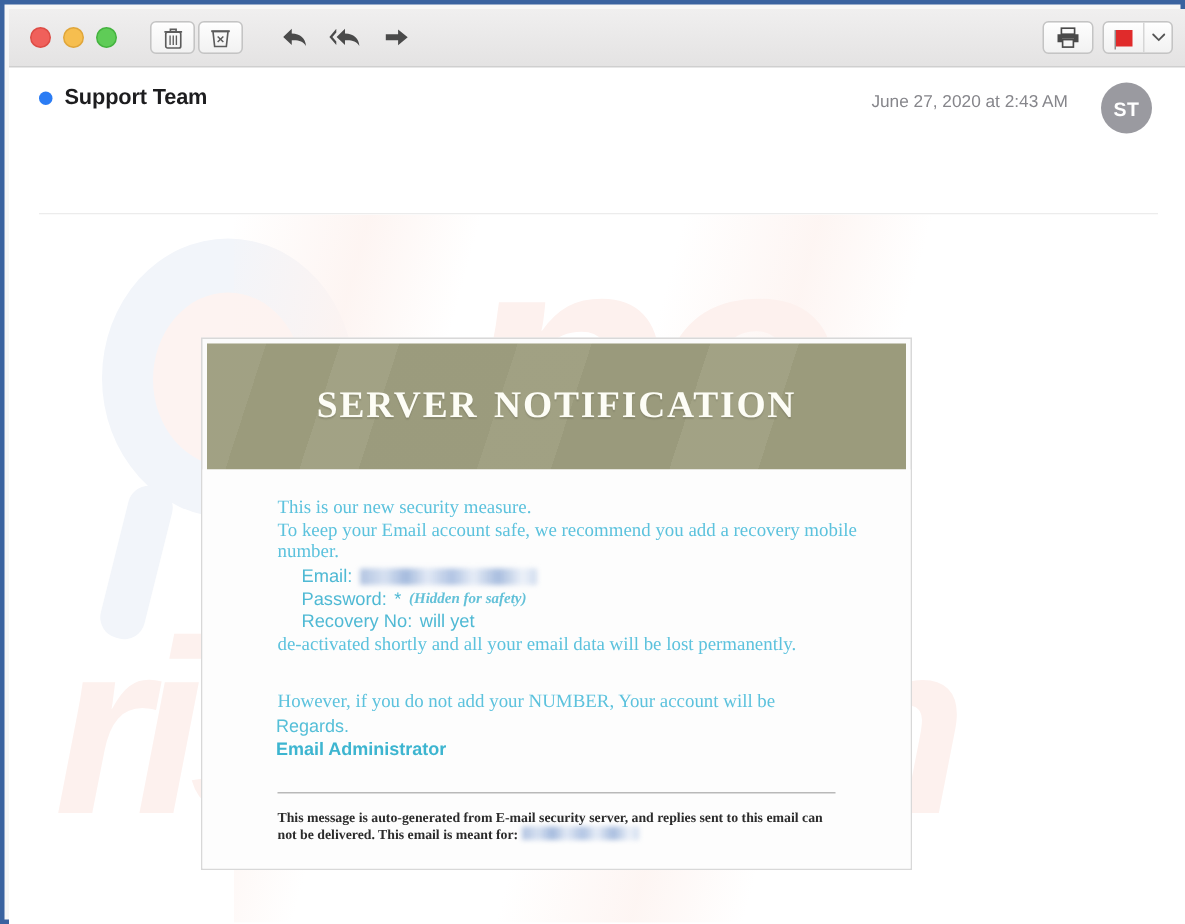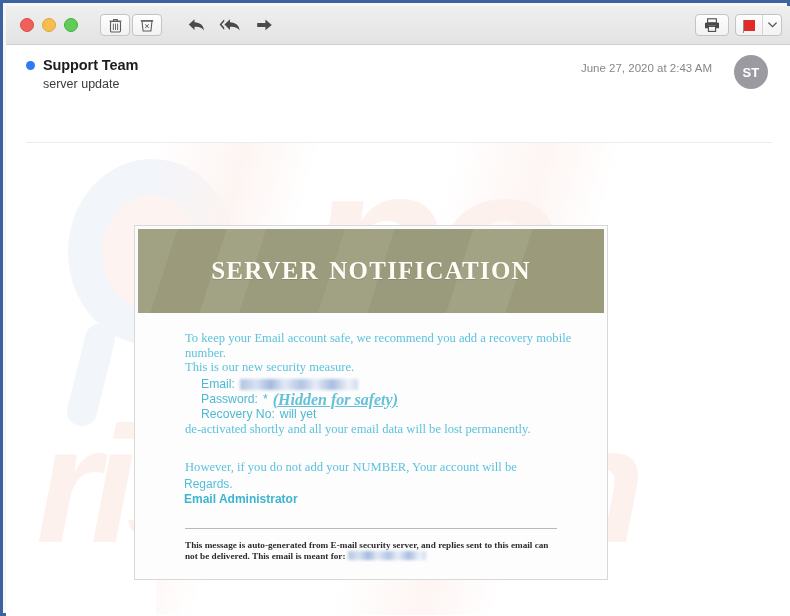--- a/index.html
+++ b/index.html
@@ -348,23 +348,22 @@
   .cred-line {
     display: flex;
     align-items: center;
     gap: 5px;
     white-space: nowrap;
   }
   .hidden-note {
     font-family: "Liberation Serif", serif;
     font-style: italic;
     font-weight: bold;
-    font-size: 16px;
+    font-size: 10px;
     color: #63c1d8;
-    text-decoration: underline;
   }
   .cta-button {
     display: block;
     margin: 17px auto 0 auto;
     width: 375px;
     height: 19px;
     background: #9d9d7e;
     color: #ffffff;
     font-family: "Liberation Serif", serif;
     font-weight: bold;
@@ -498,21 +497,20 @@
         </span>
       </div>
 
     </div>
 
     <div class="msg-header">
       <div class="sender-row">
         <span class="unread-dot"></span>
         <span class="sender-name">Support Team</span>
       </div>
-      <div class="subject-line">server update</div>
       <div class="msg-date">June 27, 2020 at 2:43 AM</div>
       <div class="avatar">ST</div>
       <div class="header-rule"></div>
     </div>
 
     <div class="msg-body">
 
       <div class="watermark">
         <div class="wm-lens"></div>
         <div class="wm-lens-inner"></div>
@@ -522,22 +520,22 @@
         <div class="wm-text2">risk.com</div>
       </div>
 
       <div class="phish-card">
 
         <div class="phish-banner">
           <span class="phish-banner-title">SERVER  NOTIFICATION</span>
         </div>
 
         <div class="phish-inner">
+          <div class="phish-para">This is our new security measure.</div>
           <div class="phish-para">To keep your Email account safe, we recommend you add a recovery mobile number.</div>
-          <div class="phish-para">This is our new security measure.</div>
 
           <div class="cred-block">
             <div class="cred-line">
               <span>Email:</span>
               <span class="redacted"></span>
             </div>
             <div class="cred-line">
               <span>Password:</span>
               <span>*</span>
               <span class="hidden-note">(Hidden for safety)</span>

